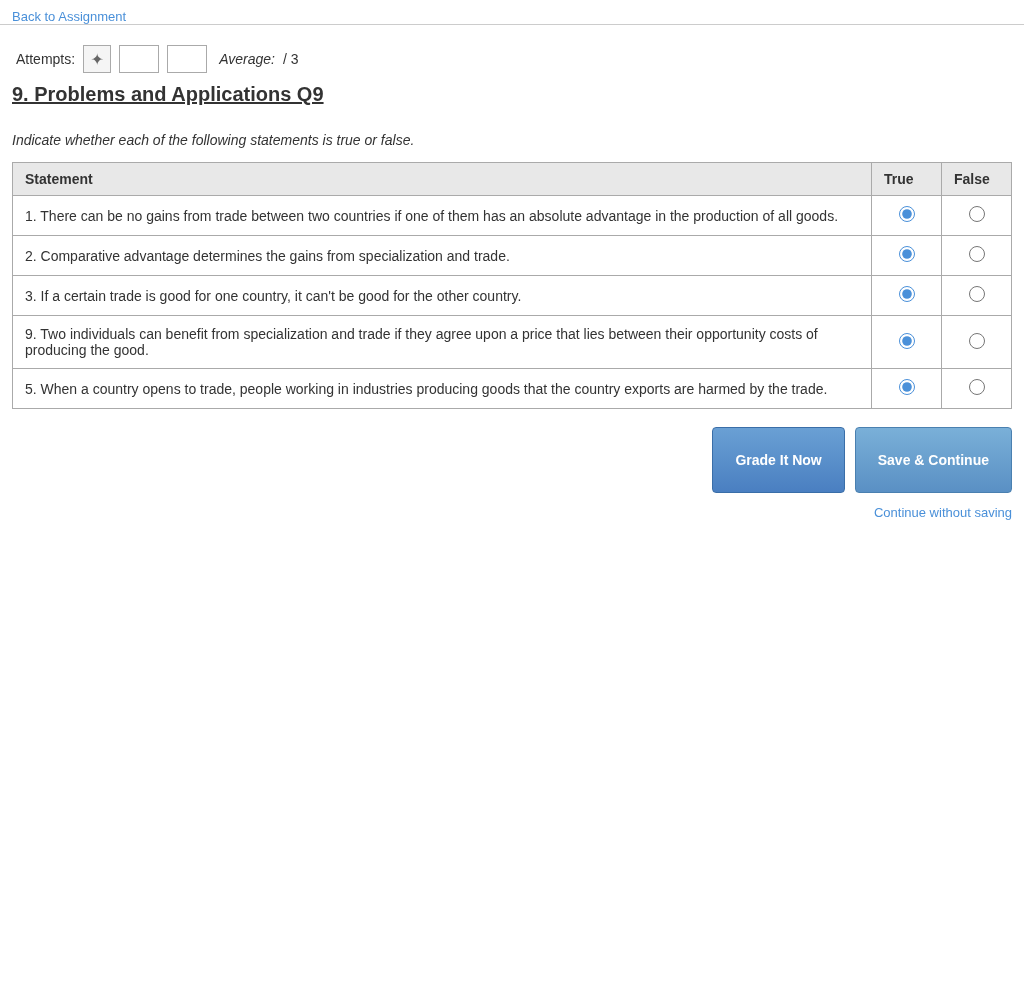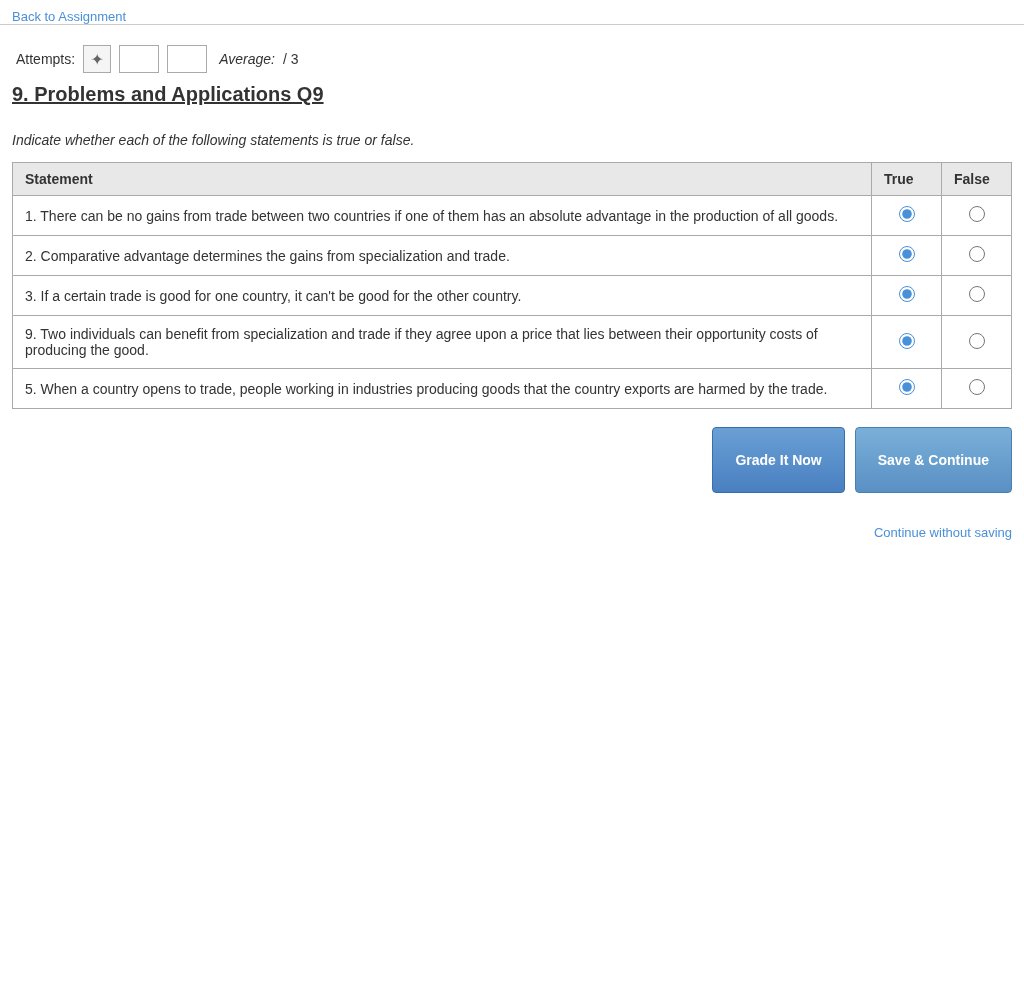--- a/index.html
+++ b/index.html
@@ -132,21 +132,20 @@
       font-size: 14px;
       font-weight: bold;
       cursor: pointer;
       border-radius: 4px;
     }
     .continue-link {
       color: #4a90d9;
       text-decoration: none;
       font-size: 13px;
       cursor: pointer;
-      margin-top: 20px;
     }
   </style>
 </head>
 <body>
 
 <div class="top-bar">
   <a class="back-link" href="#">Back to Assignment</a>
 </div>
 
 <div class="main-content">

